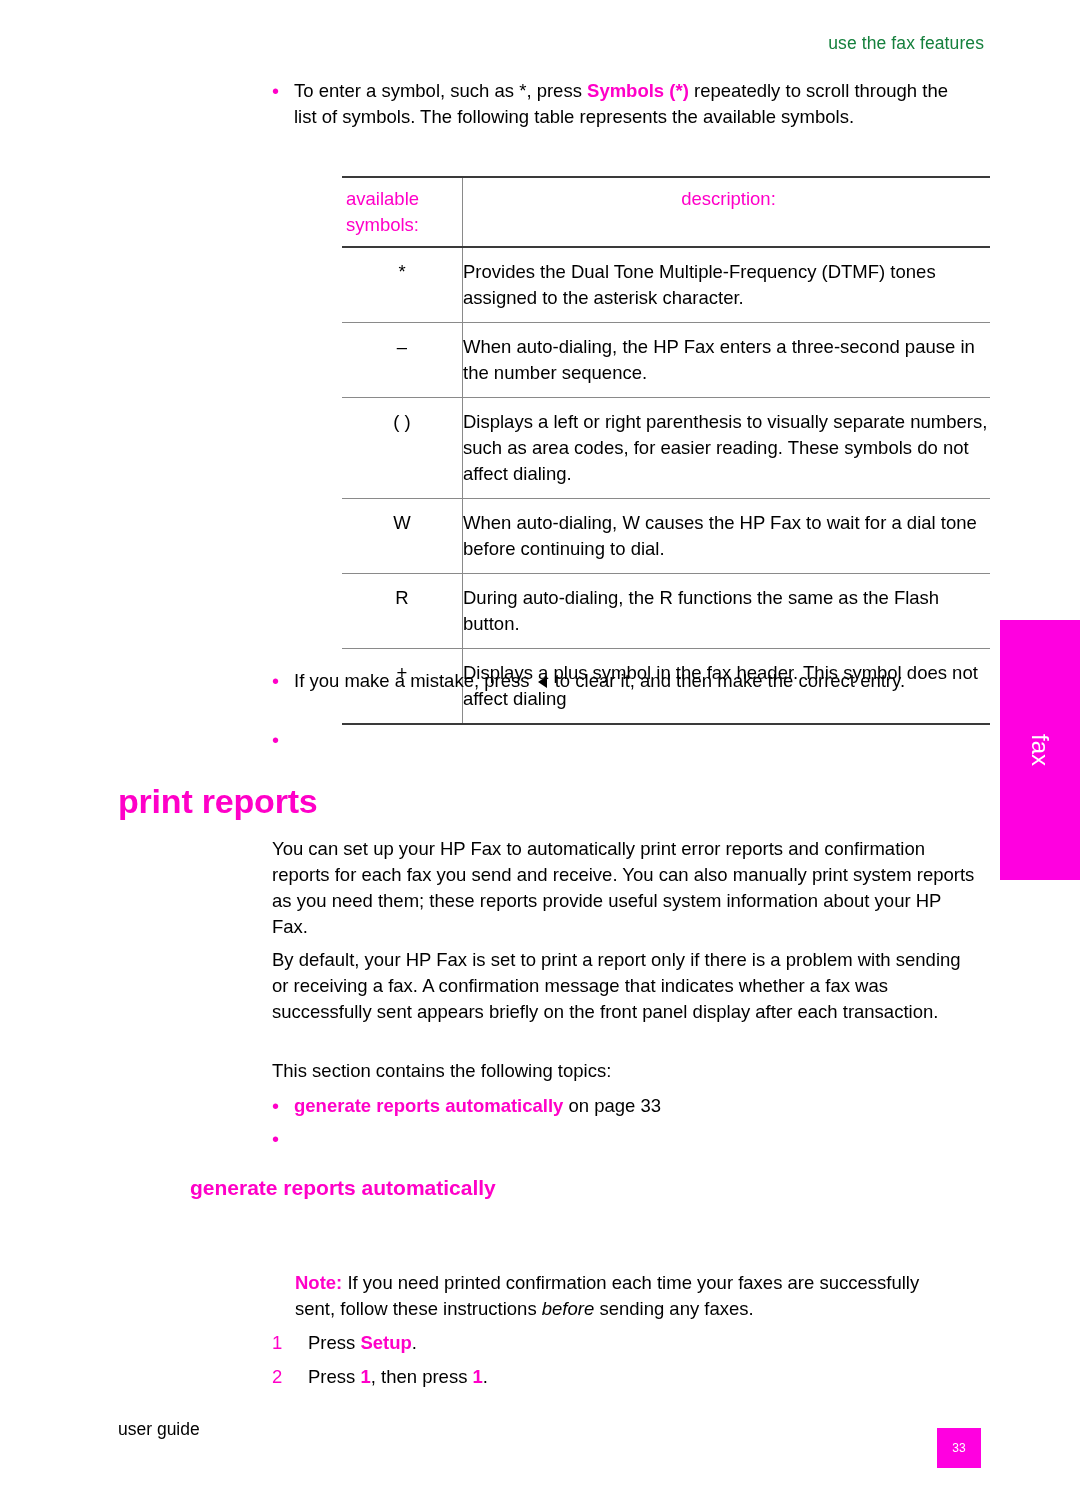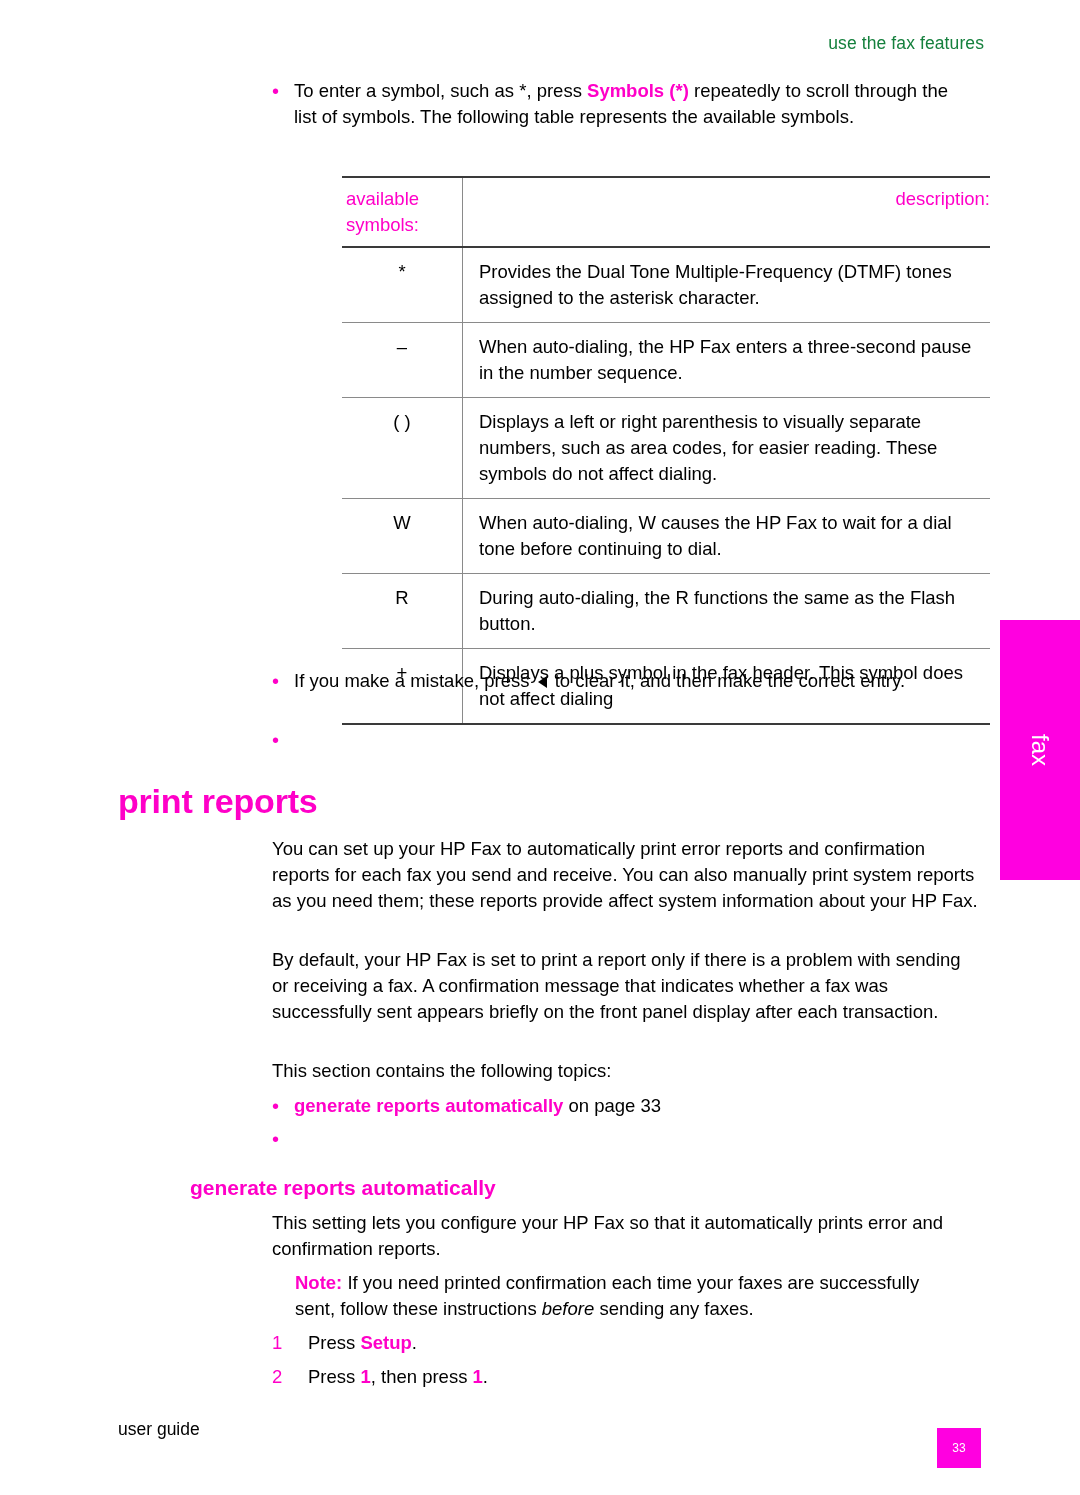--- a/index.html
+++ b/index.html
@@ -90,27 +90,27 @@
   }
   .sym-table .col-sym {
     width: 116px;
     text-align: center;
     font-size: 18.5px;
     line-height: 26px;
   }
   .sym-table .col-desc {
     font-size: 18.5px;
     line-height: 26px;
-    padding-left: 16px;
+    padding-left: 0px;
   }
   .hdr-cell {
     font-size: 18.5px;
     line-height: 24px;
     color: #ff00c8;
-    text-align: right;
+    text-align: center;
     padding-left: 4px !important;
   }
   .hdr-cell.sym-hdr {
     text-align: left;
     padding-left: 4px;
   }
   tr.header-row td {
     border-top: 2.5px solid #3a3a3a;
     border-bottom: 2.5px solid #3a3a3a;
     padding-top: 8px;
@@ -264,40 +264,39 @@
       <span>If you make a mistake, press </span><span class="left-tri"></span><span> to clear it, and then make the correct entry.</span>
     </div>
   </div>
 
   <div class="bullet-row" style="left:272px; top:727px; width:690px;">
     <div class="bullet-dot">•</div>
   </div>
 
   <div class="h1-pink" style="left:118px; top:782px;">print reports</div>
 
-  <div class="para" style="left:272px; top:836px; width:710px;">You can set up your HP Fax to automatically print error reports and confirmation reports for each fax you send and receive. You can also manually print system reports as you need them; these reports provide affect system information about your HP Fax.</div>
+  <div class="para" style="left:272px; top:836px; width:710px;">You can set up your HP Fax to automatically print error reports and confirmation reports for each fax you send and receive. You can also manually print system reports as you need them; these reports provide useful system information about your HP Fax.</div>
 
   <div class="para" style="left:272px; top:947px; width:700px;">By default, your HP Fax is set to print a report only if there is a problem with sending or receiving a fax. A confirmation message that indicates whether a fax was successfully sent appears briefly on the front panel display after each transaction.</div>
 
   <div class="para" style="left:272px; top:1058px; width:700px;">This section contains the following topics:</div>
 
   <div class="bullet-row" style="left:272px; top:1093px; width:700px;">
     <div class="bullet-dot">•</div>
     <div class="bullet-text">
       <span class="pink-bold">generate reports automatically</span><span> on page 33</span>
     </div>
   </div>
 
   <div class="bullet-row" style="left:272px; top:1126px; width:700px;">
     <div class="bullet-dot">•</div>
   </div>
 
   <div class="h2-pink" style="left:190px; top:1176px;">generate reports automatically</div>
 
-  <div class="para" style="left:272px; top:1210px; width:700px;">This setting lets you configure your HP Fax so that it automatically prints error and confirmation reports.</div>
 
   <div class="para" style="left:295px; top:1270px; width:660px;">
     <span class="pink-bold">Note:</span><span> If you need printed confirmation each time your faxes are successfully sent, follow these instructions </span><span class="it">before</span><span> sending any faxes.</span>
   </div>
 
   <div class="step-row" style="left:272px; top:1330px; width:700px;">
     <div class="step-num">1</div>
     <div class="step-text">
       <span>Press </span><span class="pink-bold">Setup</span><span>.</span>
     </div>

